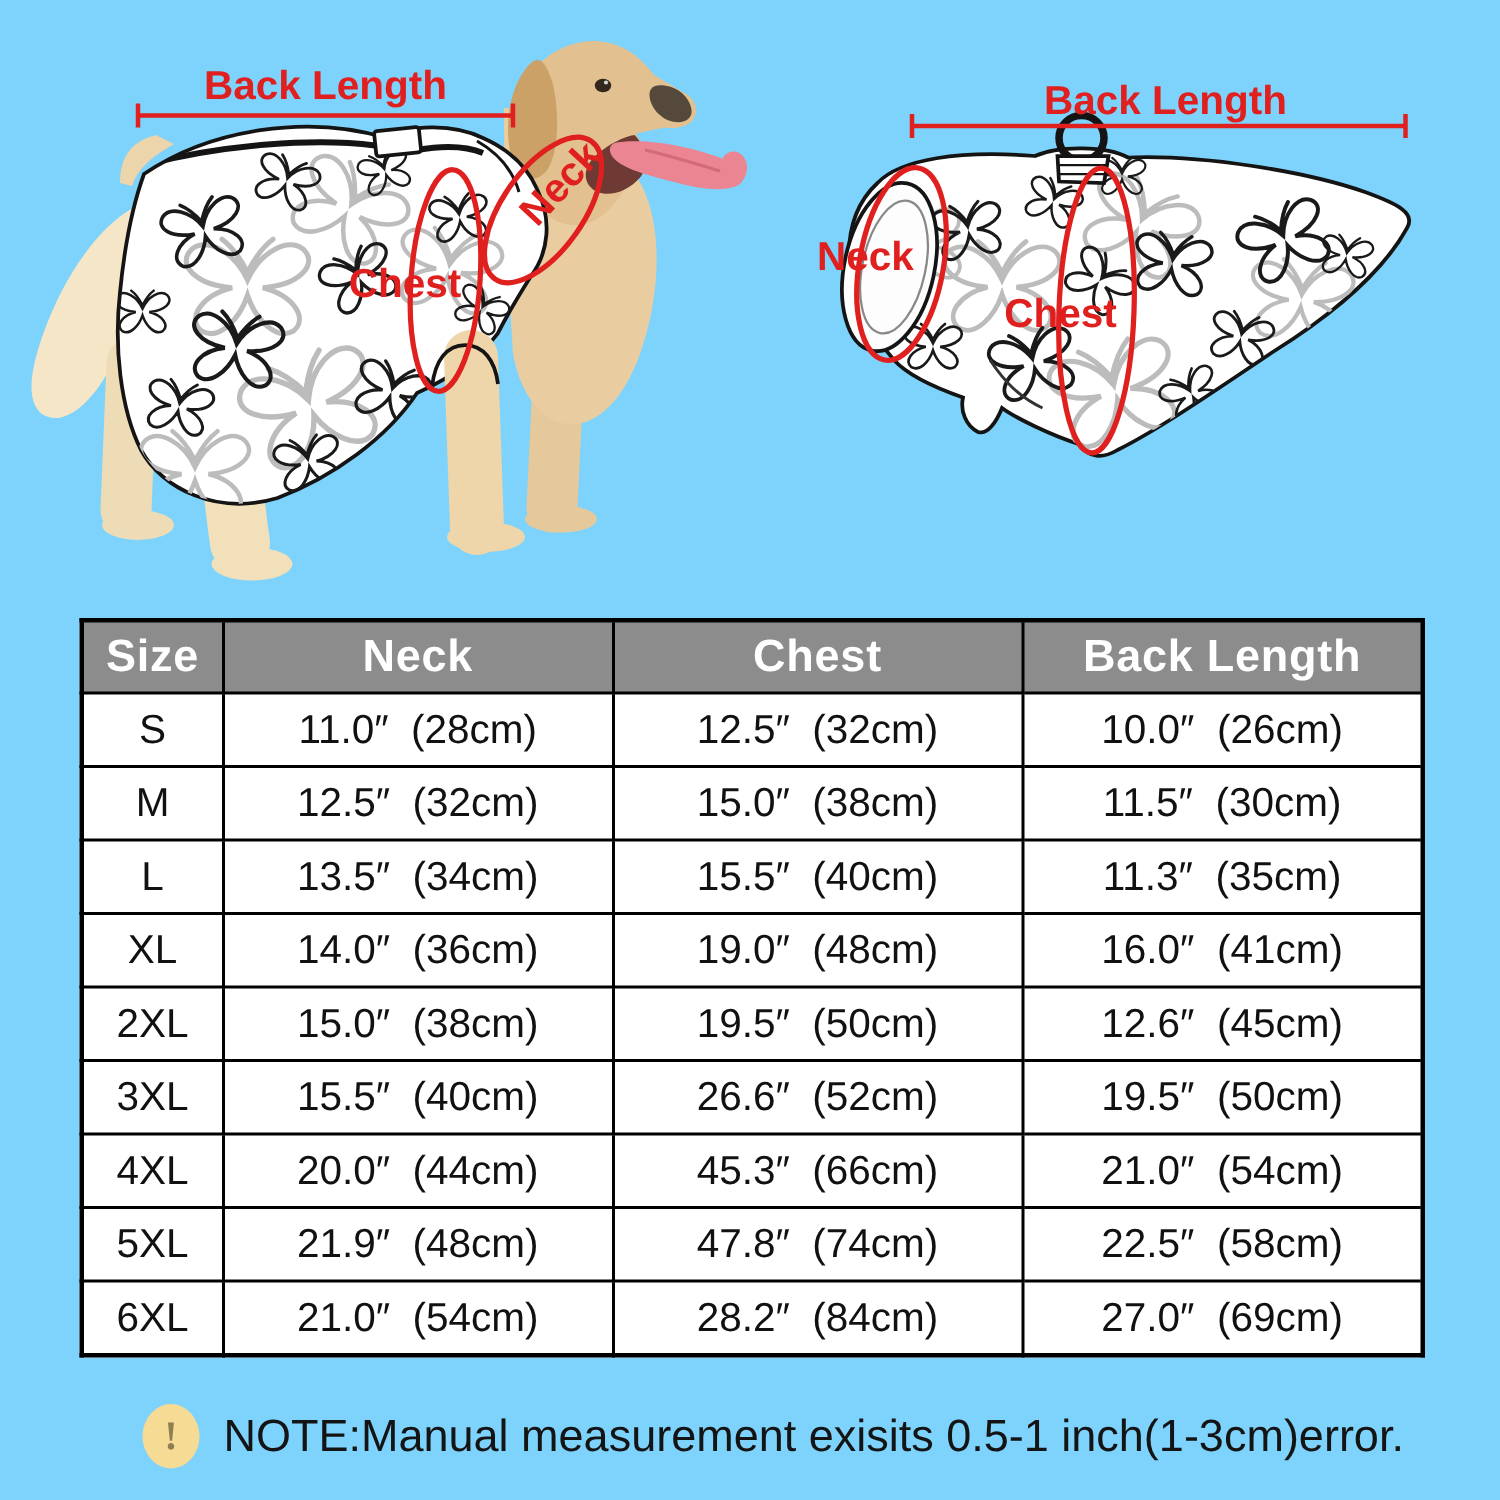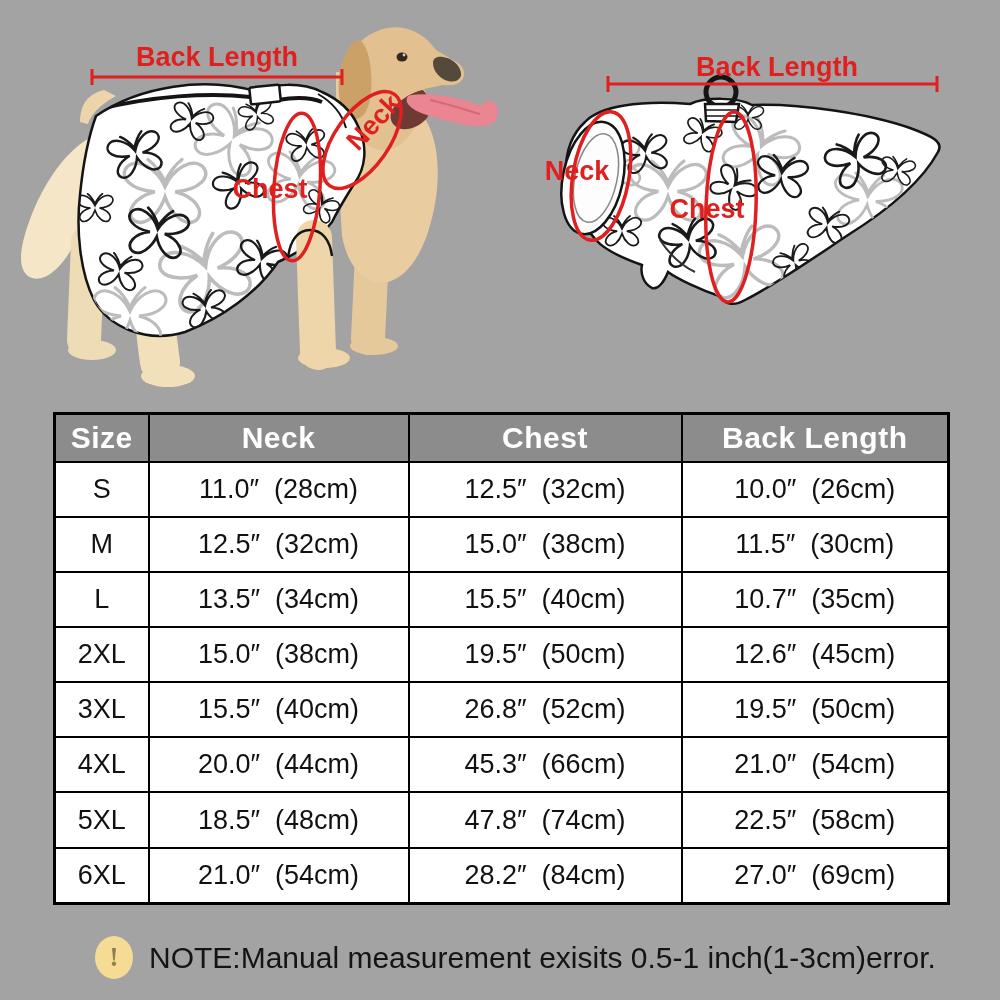--- a/index.html
+++ b/index.html
@@ -1,16 +1,16 @@
 <!DOCTYPE html>
 <html><head>
 <meta charset="utf-8">
 <style>
   html,body{margin:0;padding:0;background:#fff;}
-  #canvas{position:relative;width:1000px;height:1000px;background:#a3a3a3;overflow:hidden;
+  #canvas{position:relative;width:1000px;height:1000px;background:#7dd3fc;overflow:hidden;
           font-family:"Liberation Sans",sans-serif;}
   #topart{position:absolute;left:0;top:0;width:1000px;height:410px;}
 
   
   table.size-chart{position:absolute;left:53px;top:412px;width:894px;height:493px;
     border-collapse:collapse;table-layout:fixed;border:3px solid #000;background:#fff;}
   table.size-chart th{background:#8c8c8c;color:#fff;font-size:30px;font-weight:bold;
     border:2px solid #000;height:44px;text-align:center;letter-spacing:0.5px;margin-top:21px;}
   table.size-chart td{border:2px solid #000;font-size:27px;color:#111;text-align:center;
     white-space:pre;padding:0;}
@@ -167,43 +167,49 @@
         <tr>
     <td>M</td>
     <td>12.5″  (32cm)</td>
     <td>15.0″  (38cm)</td>
     <td>11.5″  (30cm)</td>
   </tr>
         <tr>
     <td>L</td>
     <td>13.5″  (34cm)</td>
     <td>15.5″  (40cm)</td>
-    <td>10.7″  (35cm)</td>
+    <td>11.3″  (35cm)</td>
+  </tr>
+        <tr>
+    <td>XL</td>
+    <td>14.0″  (36cm)</td>
+    <td>19.0″  (48cm)</td>
+    <td>16.0″  (41cm)</td>
   </tr>
         <tr>
     <td>2XL</td>
     <td>15.0″  (38cm)</td>
     <td>19.5″  (50cm)</td>
     <td>12.6″  (45cm)</td>
   </tr>
         <tr>
     <td>3XL</td>
     <td>15.5″  (40cm)</td>
-    <td>26.8″  (52cm)</td>
+    <td>26.6″  (52cm)</td>
     <td>19.5″  (50cm)</td>
   </tr>
         <tr>
     <td>4XL</td>
     <td>20.0″  (44cm)</td>
     <td>45.3″  (66cm)</td>
     <td>21.0″  (54cm)</td>
   </tr>
         <tr>
     <td>5XL</td>
-    <td>18.5″  (48cm)</td>
+    <td>21.9″  (48cm)</td>
     <td>47.8″  (74cm)</td>
     <td>22.5″  (58cm)</td>
   </tr>
         <tr>
     <td>6XL</td>
     <td>21.0″  (54cm)</td>
     <td>28.2″  (84cm)</td>
     <td>27.0″  (69cm)</td>
   </tr>
       </tbody>

